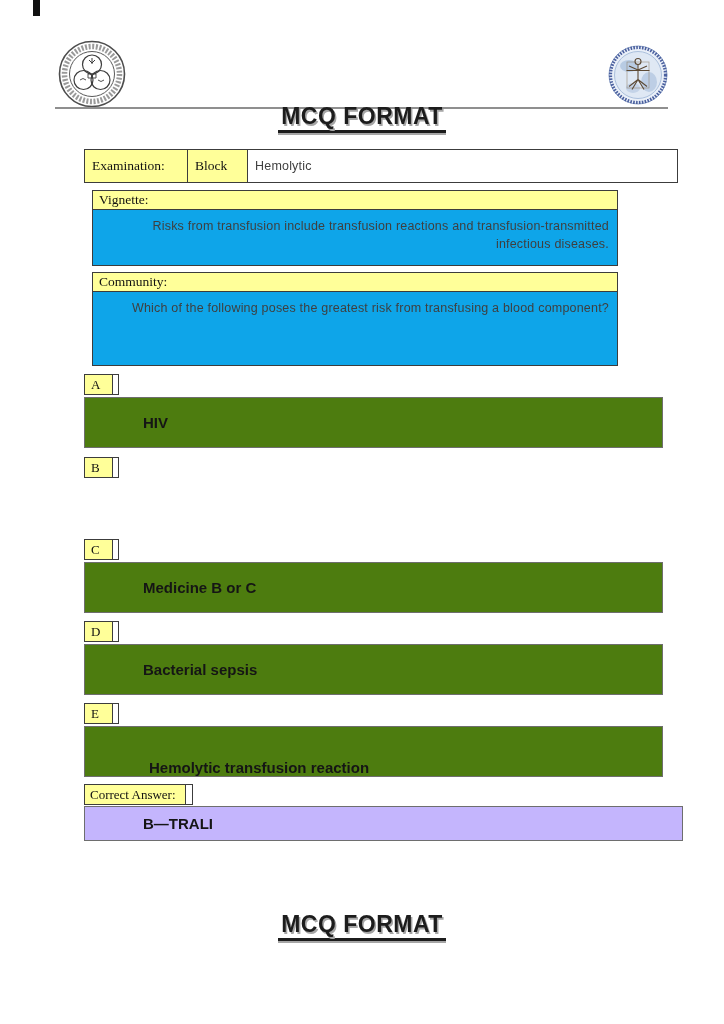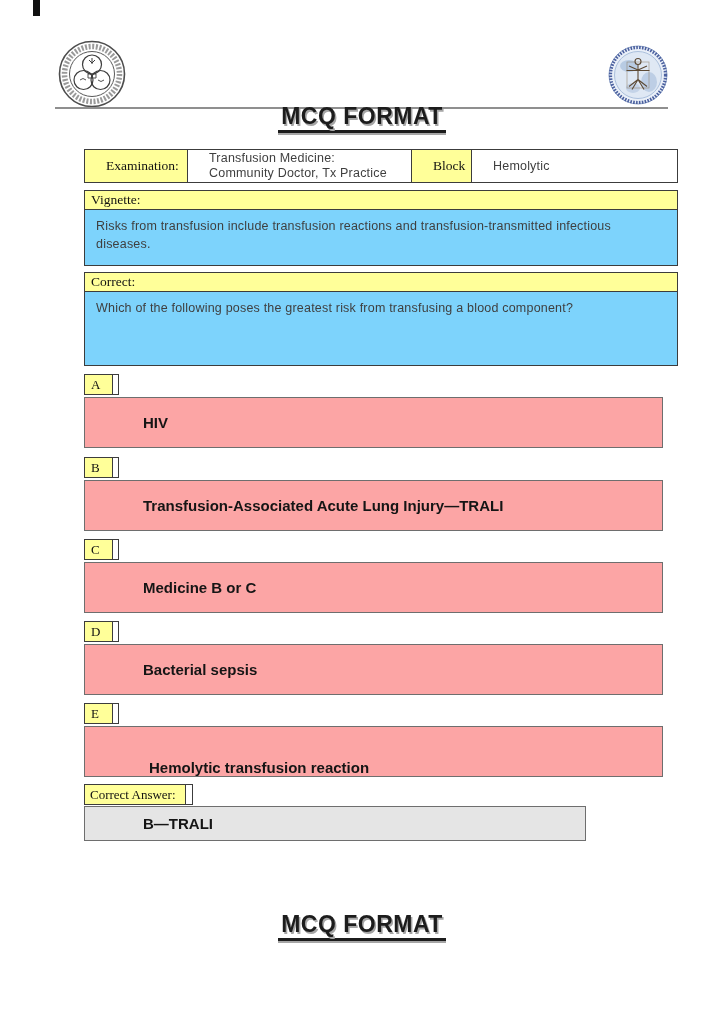--- a/index.html
+++ b/index.html
@@ -33,72 +33,73 @@
   }
 
   
   .serif { font-family:"Liberation Serif", serif; color:#111; }
 
   
   .exam-table {
     position:absolute; left:84px; top:149px; width:594px; height:34px;
     display:flex; border:1px solid #3c3c3c; background:#fff;
   }
-  .exam-cell { border-right:1px solid #3c3c3c; height:100%; display:flex; flex-direction:column; justify-content:center; padding-left:21px; }
+  .exam-cell { border-right:1px solid #3c3c3c; height:100%; display:flex; flex-direction:column; justify-content:center; padding-left:7px; }
   .exam-cell:last-child { border-right:none; }
   .cell-yellow { background:#ffff99; }
   .exam-label { width:103px; font-size:13.5px; }
   .exam-value { width:224px; }
   .block-label { width:60px; font-size:13.5px; }
   .block-value { flex:1; }
   .gothic { color:#3f3f3f; font-size:12.5px; letter-spacing:0.2px; }
   .exam-value .gothic { line-height:15px; }
 
   
-  .sec-table { position:absolute; left:84px; width:594px; }
+  .sec-table { position:absolute; left:92px; width:526px; }
   .vignette-table { top:190px; }
   .question-table { top:272px; }
   .sec-header {
     height:20px; background:#ffff99; border:1px solid #3c3c3c;
     font-size:13.5px; line-height:18px; padding-left:6px;
   }
   .sec-body {
-    border:1px solid #3c3c3c; border-top:none; background:#7dd3fc;
+    border:1px solid #3c3c3c; border-top:none; background:#0ea5e9;
     padding:6px 8px 0 11px;
+    text-align:right;
   }
   .vignette-table .sec-body { height:56px; }
   .question-table .sec-body { height:74px; }
 
   
   .grp { position:absolute; left:84px; width:580px; height:77px; }
   .grp-a { top:374px; } .grp-b { top:457px; } .grp-c { top:539px; }
   .grp-d { top:621px; } .grp-e { top:703px; }
   .opt-label { position:absolute; left:0; top:0; display:flex; }
   .opt-letter {
     width:29px; height:21px; background:#ffff99; border:1px solid #3c3c3c;
     font-size:13px; line-height:19px; padding-left:6px;
   }
   .opt-sliver { width:6px; height:21px; background:#fff; border:1px solid #3c3c3c; border-left:none; }
   .opt-box {
     position:absolute; left:0; top:23px; width:579px; height:51px;
-    border:1px solid #6e6e6e; background:#fca5a5; display:flex; align-items:center;
+    border:1px solid #6e6e6e; background:#4d7c0f; display:flex; align-items:center;
   }
   .opt-text { font-weight:bold; font-size:15px; color:#151515; padding-left:58px; }
   .grp-e .opt-text { padding-left:64px;margin-top:32px; }
 
   
   .ca-label { position:absolute; left:84px; top:784px; display:flex; }
   .ca-cell {
     width:102px; height:21px; background:#ffff99; border:1px solid #3c3c3c;
     font-size:13px; line-height:19px; padding-left:5px;
   }
   .ca-sliver { width:7px; height:21px; background:#fff; border:1px solid #3c3c3c; border-left:none; }
   .ca-box {
-    position:absolute; left:84px; top:806px; width:502px; height:35px;
-    border:1px solid #6e6e6e; background:#e5e5e5; display:flex; align-items:center;
+    position:absolute; left:84px; top:806px; width:599px; height:35px;
+    border:1px solid #6e6e6e; background:#c4b5fd; display:flex; align-items:center;
   }
 </style>
 </head>
 <body>
 
 <div class="page">
 
   <div class="artifact"></div>
 
   <div class="logo-left">
@@ -130,61 +131,54 @@
   </div>
 
   <div class="top-rule"></div>
 
   <div class="title-wrap title-top">
     <span class="mcq-title">MCQ FORMAT</span>
   </div>
 
   <div class="exam-table">
     <div class="exam-cell exam-label cell-yellow serif">Examination:</div>
-    <div class="exam-cell exam-value">
-      <div class="gothic">Transfusion Medicine:</div>
-      <div class="gothic">Community Doctor, Tx Practice</div>
-    </div>
     <div class="exam-cell block-label cell-yellow serif">Block</div>
     <div class="exam-cell block-value">
       <div class="gothic">Hemolytic</div>
     </div>
   </div>
 
   <div class="sec-table vignette-table">
     <div class="sec-header serif">Vignette:</div>
     <div class="sec-body">
       <span class="gothic">Risks from transfusion include transfusion reactions and transfusion-transmitted infectious diseases.</span>
     </div>
   </div>
 
   <div class="sec-table question-table">
-    <div class="sec-header serif">Correct:</div>
+    <div class="sec-header serif">Community:</div>
     <div class="sec-body">
       <span class="gothic">Which of the following poses the greatest risk from transfusing a blood component?</span>
     </div>
   </div>
 
   <div class="grp grp-a">
     <div class="opt-label">
       <div class="opt-letter serif">A</div>
       <div class="opt-sliver"></div>
     </div>
     <div class="opt-box">
       <span class="opt-text">HIV</span>
     </div>
   </div>
 
   <div class="grp grp-b">
     <div class="opt-label">
       <div class="opt-letter serif">B</div>
       <div class="opt-sliver"></div>
-    </div>
-    <div class="opt-box">
-      <span class="opt-text">Transfusion-Associated Acute Lung Injury—TRALI</span>
     </div>
   </div>
 
   <div class="grp grp-c">
     <div class="opt-label">
       <div class="opt-letter serif">C</div>
       <div class="opt-sliver"></div>
     </div>
     <div class="opt-box">
       <span class="opt-text">Medicine B or C</span>

